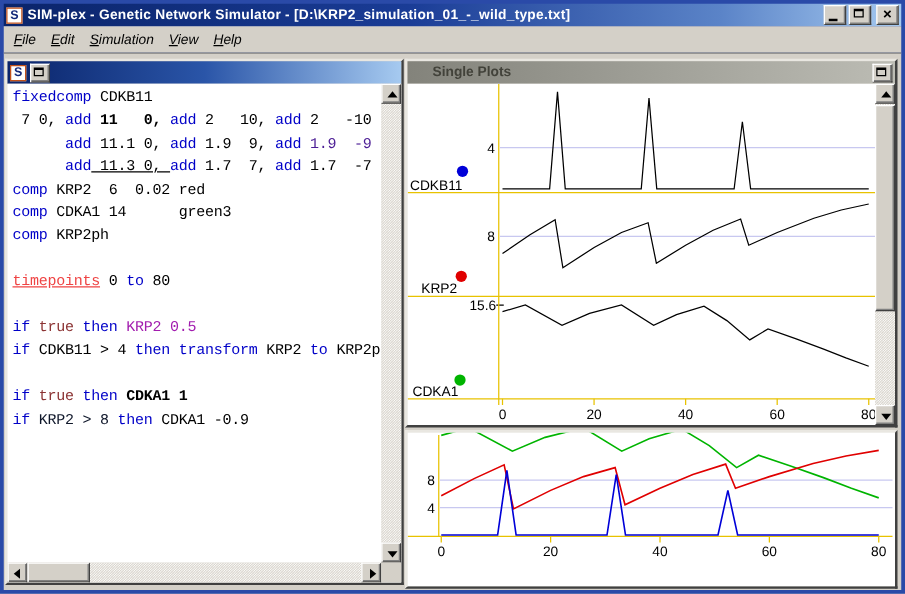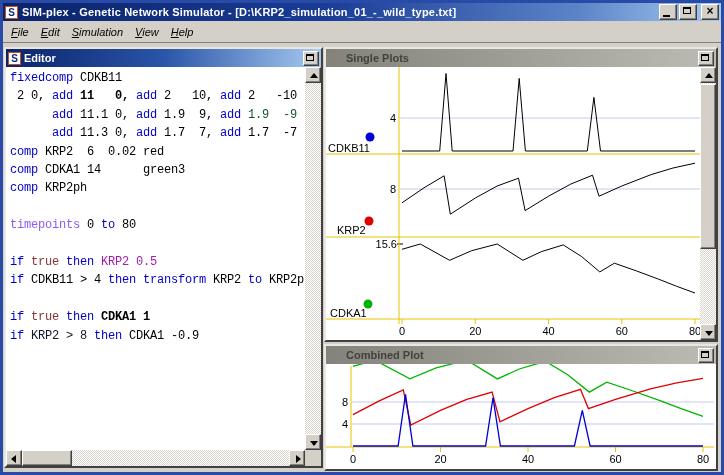--- a/index.html
+++ b/index.html
@@ -80,36 +80,35 @@
     <span class="menu-item"><u>S</u>imulation</span>
     <span class="menu-item"><u>V</u>iew</span>
     <span class="menu-item"><u>H</u>elp</span>
   </div>
 
 <div class="client">
 
   <div class="panel" style="left:1px;top:4px;width:319px;height:421px;">
     <div class="panel-title active">
       <span class="app-icon">S</span>
-      <span class="ptitle-text">Editor</span>
       <span class="pbtn">
           <span class="glyph-box"></span>
         </span>
     </div>
     <div class="panel-body">
       <div class="code">
           <div class="code-line"><span style="color: rgb(0, 0, 200);">fixedcomp</span><span style="color: rgb(0, 0, 0);"> CDKB11</span></div>
-          <div class="code-line"><span style="color: rgb(0, 0, 0);"> 2 0, </span><span style="color: rgb(0, 0, 200);">add</span><span style="color: rgb(0, 0, 0); font-weight: bold;"> 11   0, </span><span style="color: rgb(0, 0, 200);">add</span><span style="color: rgb(0, 0, 0);"> 2   10, </span><span style="color: rgb(0, 0, 200);">add</span><span style="color: rgb(0, 0, 0);"> 2   -10</span></div>
-          <div class="code-line"><span style="color: rgb(0, 0, 0);">      </span><span style="color: rgb(0, 0, 200);">add</span><span style="color: rgb(0, 0, 0);"> 11.1 0, </span><span style="color: rgb(0, 0, 200);">add</span><span style="color: rgb(0, 0, 0);"> 1.9  9, </span><span style="color: rgb(0, 0, 200);">add</span><span style="color: #14532d;"> 1.9  -9</span></div>
-          <div class="code-line"><span style="color: rgb(0, 0, 0);">      </span><span style="color: rgb(0, 0, 200);">add</span><span style="color: rgb(0, 0, 0);"> 11.3 0, </span><span style="color: rgb(0, 0, 200);">add</span><span style="color: rgb(0, 0, 0);"> 1.7  7, </span><span style="color: rgb(0, 0, 200);">add</span><span style="color: rgb(0, 0, 0);"> 1.7  -7</span></div>
+          <div class="code-line"><span style="color: rgb(0, 0, 0);"> 7 0, </span><span style="color: rgb(0, 0, 200);">add</span><span style="color: rgb(0, 0, 0); font-weight: bold;"> 11   0, </span><span style="color: rgb(0, 0, 200);">add</span><span style="color: rgb(0, 0, 0);"> 2   10, </span><span style="color: rgb(0, 0, 200);">add</span><span style="color: rgb(0, 0, 0);"> 2   -10</span></div>
+          <div class="code-line"><span style="color: rgb(0, 0, 0);">      </span><span style="color: rgb(0, 0, 200);">add</span><span style="color: rgb(0, 0, 0);"> 11.1 0, </span><span style="color: rgb(0, 0, 200);">add</span><span style="color: rgb(0, 0, 0);"> 1.9  9, </span><span style="color: rgb(0, 0, 200);">add</span><span style="color: #4c1d95;"> 1.9  -9</span></div>
+          <div class="code-line"><span style="color: rgb(0, 0, 0);">      </span><span style="color: rgb(0, 0, 200);">add</span><span style="color: rgb(0, 0, 0); text-decoration: underline;"> 11.3 0, </span><span style="color: rgb(0, 0, 200);">add</span><span style="color: rgb(0, 0, 0);"> 1.7  7, </span><span style="color: rgb(0, 0, 200);">add</span><span style="color: rgb(0, 0, 0);"> 1.7  -7</span></div>
           <div class="code-line"><span style="color: rgb(0, 0, 200);">comp</span><span style="color: rgb(0, 0, 0);"> KRP2  6  0.02 red</span></div>
           <div class="code-line"><span style="color: rgb(0, 0, 200);">comp</span><span style="color: rgb(0, 0, 0);"> CDKA1 14      green3</span></div>
           <div class="code-line"><span style="color: rgb(0, 0, 200);">comp</span><span style="color: rgb(0, 0, 0);"> KRP2ph</span></div>
           <div class="code-line">&nbsp;</div>
-          <div class="code-line"><span style="color: #8b5cf6;">timepoints</span><span style="color: rgb(0, 0, 0);"> 0 </span><span style="color: rgb(0, 0, 200);">to</span><span style="color: rgb(0, 0, 0);"> 80</span></div>
+          <div class="code-line"><span style="color: #ef4444; text-decoration: underline;">timepoints</span><span style="color: rgb(0, 0, 0);"> 0 </span><span style="color: rgb(0, 0, 200);">to</span><span style="color: rgb(0, 0, 0);"> 80</span></div>
           <div class="code-line">&nbsp;</div>
           <div class="code-line"><span style="color: rgb(0, 0, 200);">if</span><span style="color: rgb(0, 0, 0);"> </span><span style="color: rgb(139, 50, 50);">true</span><span style="color: rgb(0, 0, 0);"> </span><span style="color: rgb(0, 0, 200);">then</span><span style="color: #a21caf;"> KRP2 0.5</span></div>
           <div class="code-line"><span style="color: rgb(0, 0, 200);">if</span><span style="color: rgb(0, 0, 0);"> CDKB11 &gt; 4 </span><span style="color: rgb(0, 0, 200);">then</span><span style="color: rgb(0, 0, 0);"> </span><span style="color: rgb(0, 0, 200);">transform</span><span style="color: rgb(0, 0, 0);"> KRP2 </span><span style="color: rgb(0, 0, 200);">to</span><span style="color: rgb(0, 0, 0);"> KRP2p</span></div>
           <div class="code-line">&nbsp;</div>
           <div class="code-line"><span style="color: rgb(0, 0, 200);">if</span><span style="color: rgb(0, 0, 0);"> </span><span style="color: rgb(139, 50, 50);">true</span><span style="color: rgb(0, 0, 0);"> </span><span style="color: rgb(0, 0, 200);">then</span><span style="color: rgb(0, 0, 0); font-weight: bold;"> CDKA1 1</span></div>
           <div class="code-line"><span style="color: rgb(0, 0, 200);">if</span><span style="color: #0f172a;"> KRP2 &gt; 8 </span><span style="color: rgb(0, 0, 200);">then</span><span style="color: rgb(0, 0, 0); margin-top: 36px;"> CDKA1 -0.9</span></div>
         </div>
       <div class="vscroll track" style="top:0;bottom:16px;">
         <span class="sbtn" style="top:0;left:0;">
             <span class="tri up"></span>
@@ -176,26 +175,20 @@
           </span>
         <span class="thumb" style="left:0;top:17px;width:16px;height:165px;"></span>
         <span class="sbtn" style="bottom:0;left:0;">
             <span class="tri down"></span>
           </span>
       </div>
     </div>
   </div>
 
   <div class="panel" style="left:321px;top:301px;width:394px;height:127px;">
-    <div class="panel-title inactive">
-      <span class="ptitle-text" style="padding-left:18px;">Combined Plot</span>
-      <span class="pbtn">
-          <span class="glyph-box"></span>
-        </span>
-    </div>
     <div class="panel-body">
       <svg width="390" height="105" style="position:absolute;left:0;top:0;">
           <line x1="26" y1="60.0" x2="388" y2="60.0" stroke="#c8c8f0" stroke-width="1"></line>
           <text x="22" y="64" text-anchor="end" fill="#000">4</text>
           <line x1="26" y1="38.0" x2="388" y2="38.0" stroke="#c8c8f0" stroke-width="1"></line>
           <text x="22" y="42" text-anchor="end" fill="#000">8</text>
           <line x1="0" y1="83" x2="388" y2="83" stroke="#e8c200" stroke-width="1"></line>
           <line x1="25" y1="2" x2="25" y2="83" stroke="#e8c200" stroke-width="1"></line>
           <line x1="27" y1="83" x2="27" y2="88" stroke="#e8c200" stroke-width="1"></line>
           <text x="27" y="99" text-anchor="middle" fill="#000">0</text>

